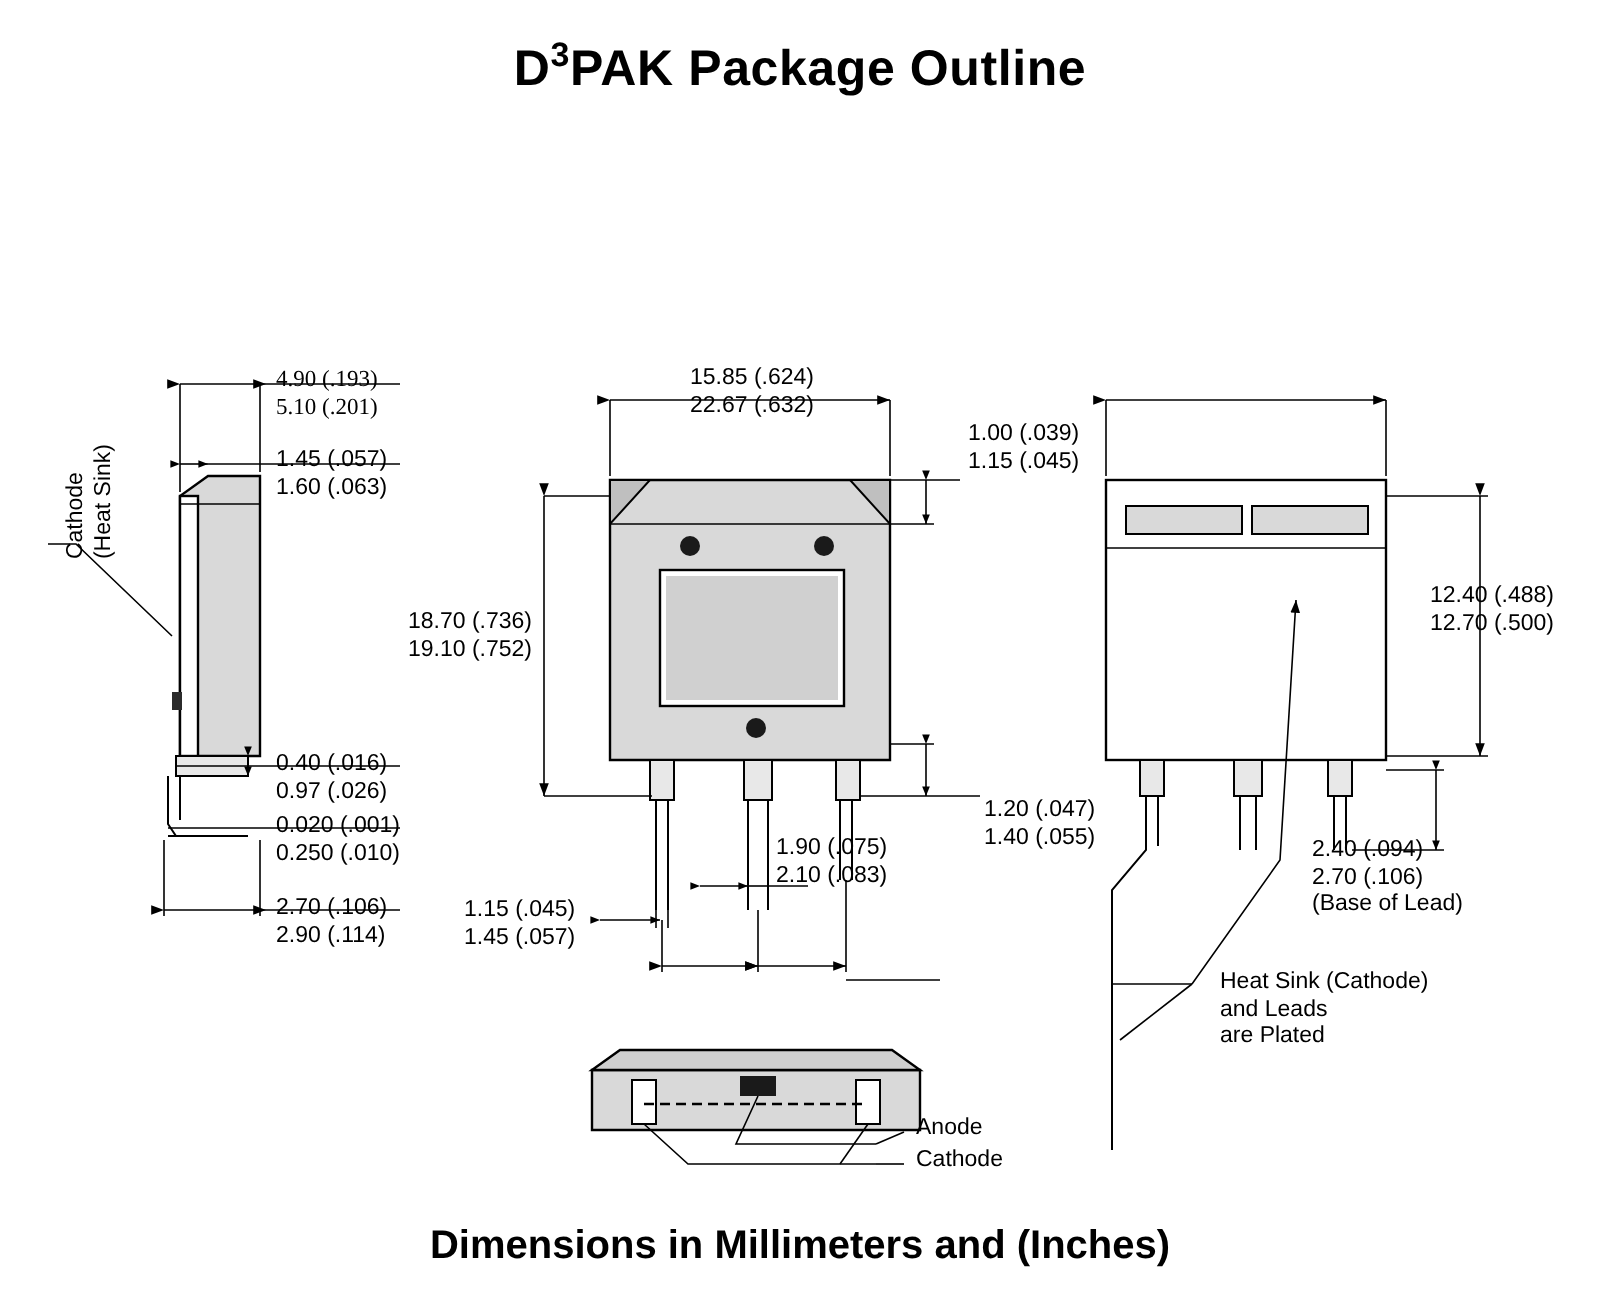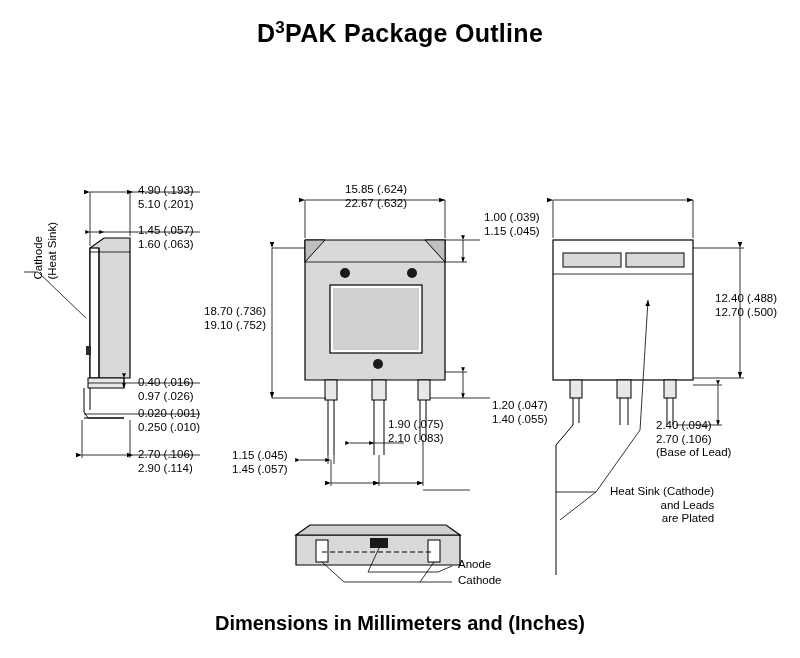--- a/index.html
+++ b/index.html
@@ -215,21 +215,21 @@
       <path class="lnthin" d="M322,562 L344,582 L438,582"></path>
       <path class="lnthin" d="M379,548 L368,572 L438,572"></path>
       <path class="lnthin" d="M434,562 L420,582"></path>
       <line class="lnthin" x1="438" y1="572" x2="452" y2="566"></line>
       <line class="lnthin" x1="438" y1="582" x2="452" y2="582"></line>
     </g>
   </svg>
 
   <div class="vlbl" style="left:32px;top:222px;transform:rotate(-90deg) translate(-100%,0);">Cathode
 (Heat Sink)</div>
-  <div class="lbl" style="left:138px;top:184px;">4.90 (.193)
+  <div class="lbl" style="left:138px;top:184px;font-family:Liberation Serif, serif;">4.90 (.193)
 5.10 (.201)</div>
   <div class="lbl" style="left:138px;top:224px;">1.45 (.057)
 1.60 (.063)</div>
   <div class="lbl" style="left:138px;top:376px;">0.40 (.016)
 0.97 (.026)</div>
   <div class="lbl" style="left:138px;top:407px;">0.020 (.001)
 0.250 (.010)</div>
   <div class="lbl" style="left:138px;top:448px;">2.70 (.106)
 2.90 (.114)</div>
 
@@ -244,21 +244,21 @@
   <div class="lbl" style="left:388px;top:418px;">1.90 (.075)
 2.10 (.083)</div>
   <div class="lbl" style="left:492px;top:399px;">1.20 (.047)
 1.40 (.055)</div>
 
   <div class="lbl" style="left:715px;top:292px;">12.40 (.488)
 12.70 (.500)</div>
   <div class="lbl" style="left:656px;top:419px;">2.40 (.094)
 2.70 (.106)
 (Base of Lead)</div>
-  <div class="lbl" style="left:610px;top:485px;text-align:right;">Heat Sink (Cathode)
+  <div class="lbl" style="left:610px;top:485px;">Heat Sink (Cathode)
 and Leads
 are Plated</div>
 
   <div class="lbl" style="left:458px;top:558px;">Anode</div>
   <div class="lbl" style="left:458px;top:574px;">Cathode</div>
 
   <div class="footer">Dimensions in Millimeters and (Inches)</div>
 </div>
 
 </body></html>

